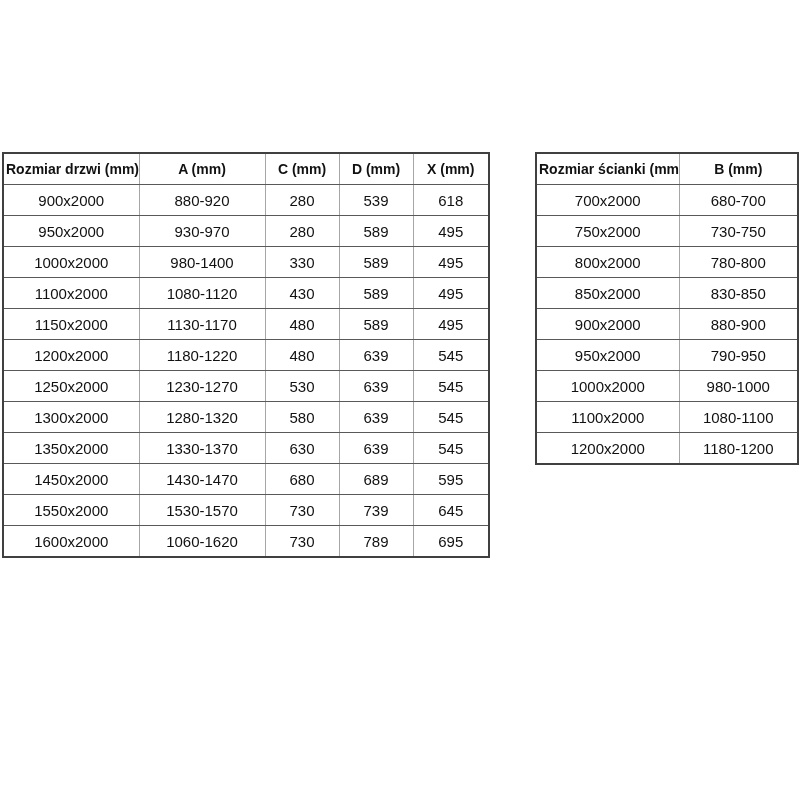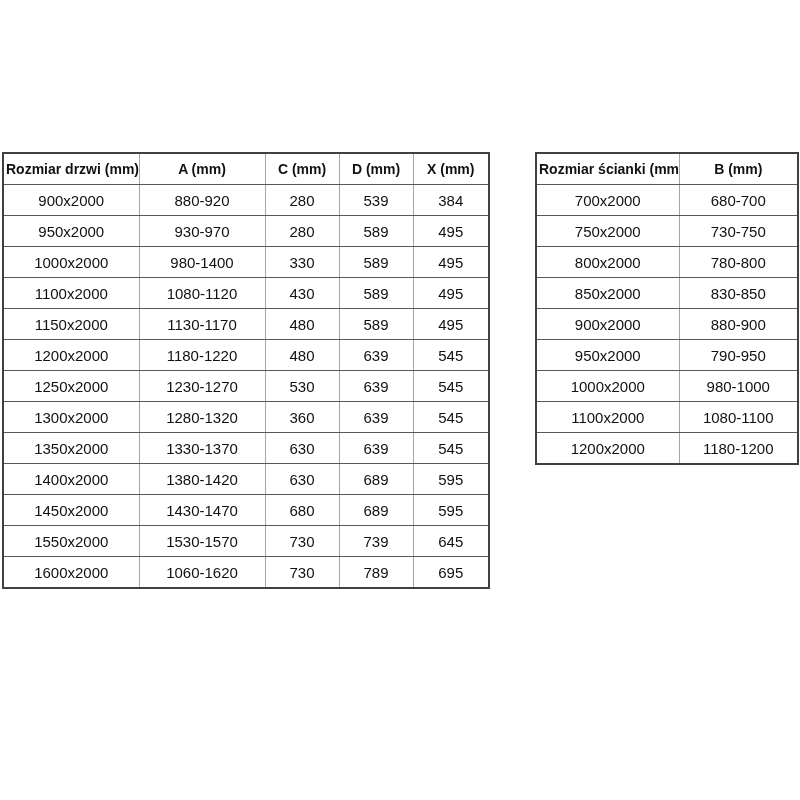--- a/index.html
+++ b/index.html
@@ -79,21 +79,21 @@
           <th>D (mm)</th>
           <th>X (mm)</th>
         </tr>
       </thead>
       <tbody>
         <tr>
           <td>900x2000</td>
           <td>880-920</td>
           <td>280</td>
           <td>539</td>
-          <td>384</td>
+          <td>618</td>
         </tr>
         <tr>
           <td>950x2000</td>
           <td>930-970</td>
           <td>280</td>
           <td>589</td>
           <td>495</td>
         </tr>
         <tr>
           <td>1000x2000</td>
@@ -126,37 +126,30 @@
         <tr>
           <td>1250x2000</td>
           <td>1230-1270</td>
           <td>530</td>
           <td>639</td>
           <td>545</td>
         </tr>
         <tr>
           <td>1300x2000</td>
           <td>1280-1320</td>
-          <td>360</td>
+          <td>580</td>
           <td>639</td>
           <td>545</td>
         </tr>
         <tr>
           <td>1350x2000</td>
           <td>1330-1370</td>
           <td>630</td>
           <td>639</td>
           <td>545</td>
-        </tr>
-        <tr>
-          <td>1400x2000</td>
-          <td>1380-1420</td>
-          <td>630</td>
-          <td>689</td>
-          <td>595</td>
         </tr>
         <tr>
           <td>1450x2000</td>
           <td>1430-1470</td>
           <td>680</td>
           <td>689</td>
           <td>595</td>
         </tr>
         <tr>
           <td>1550x2000</td>

